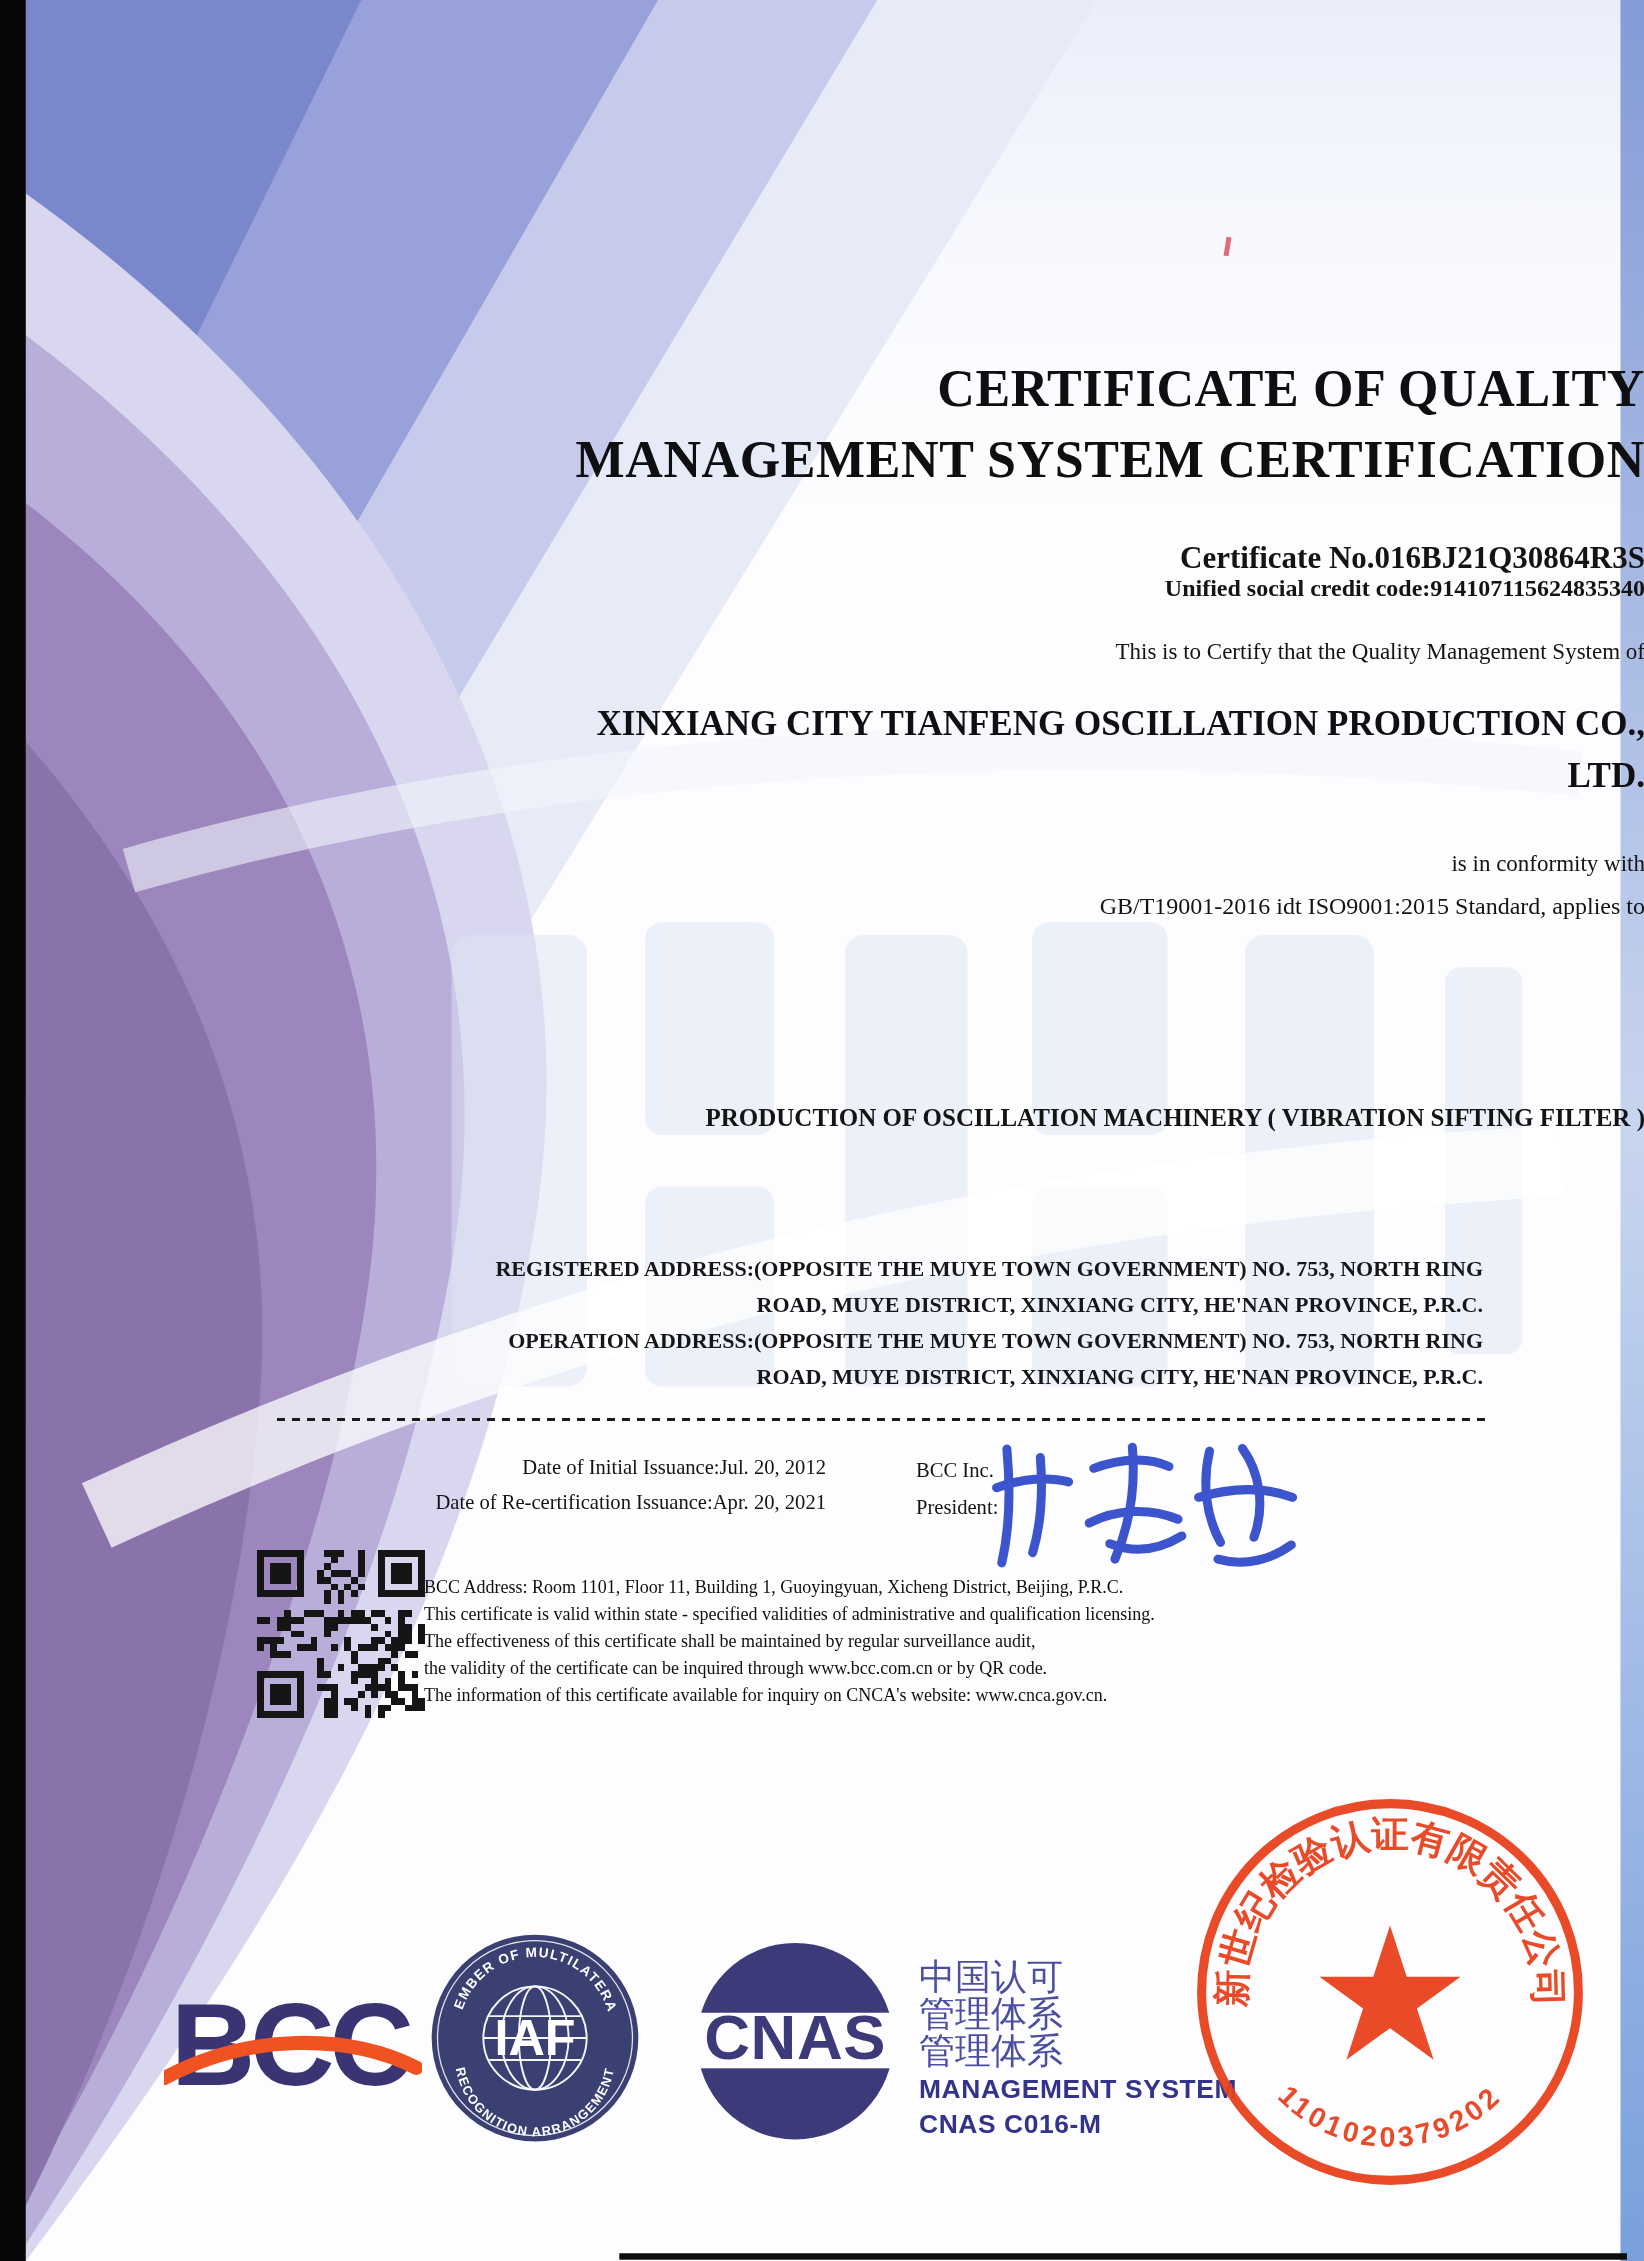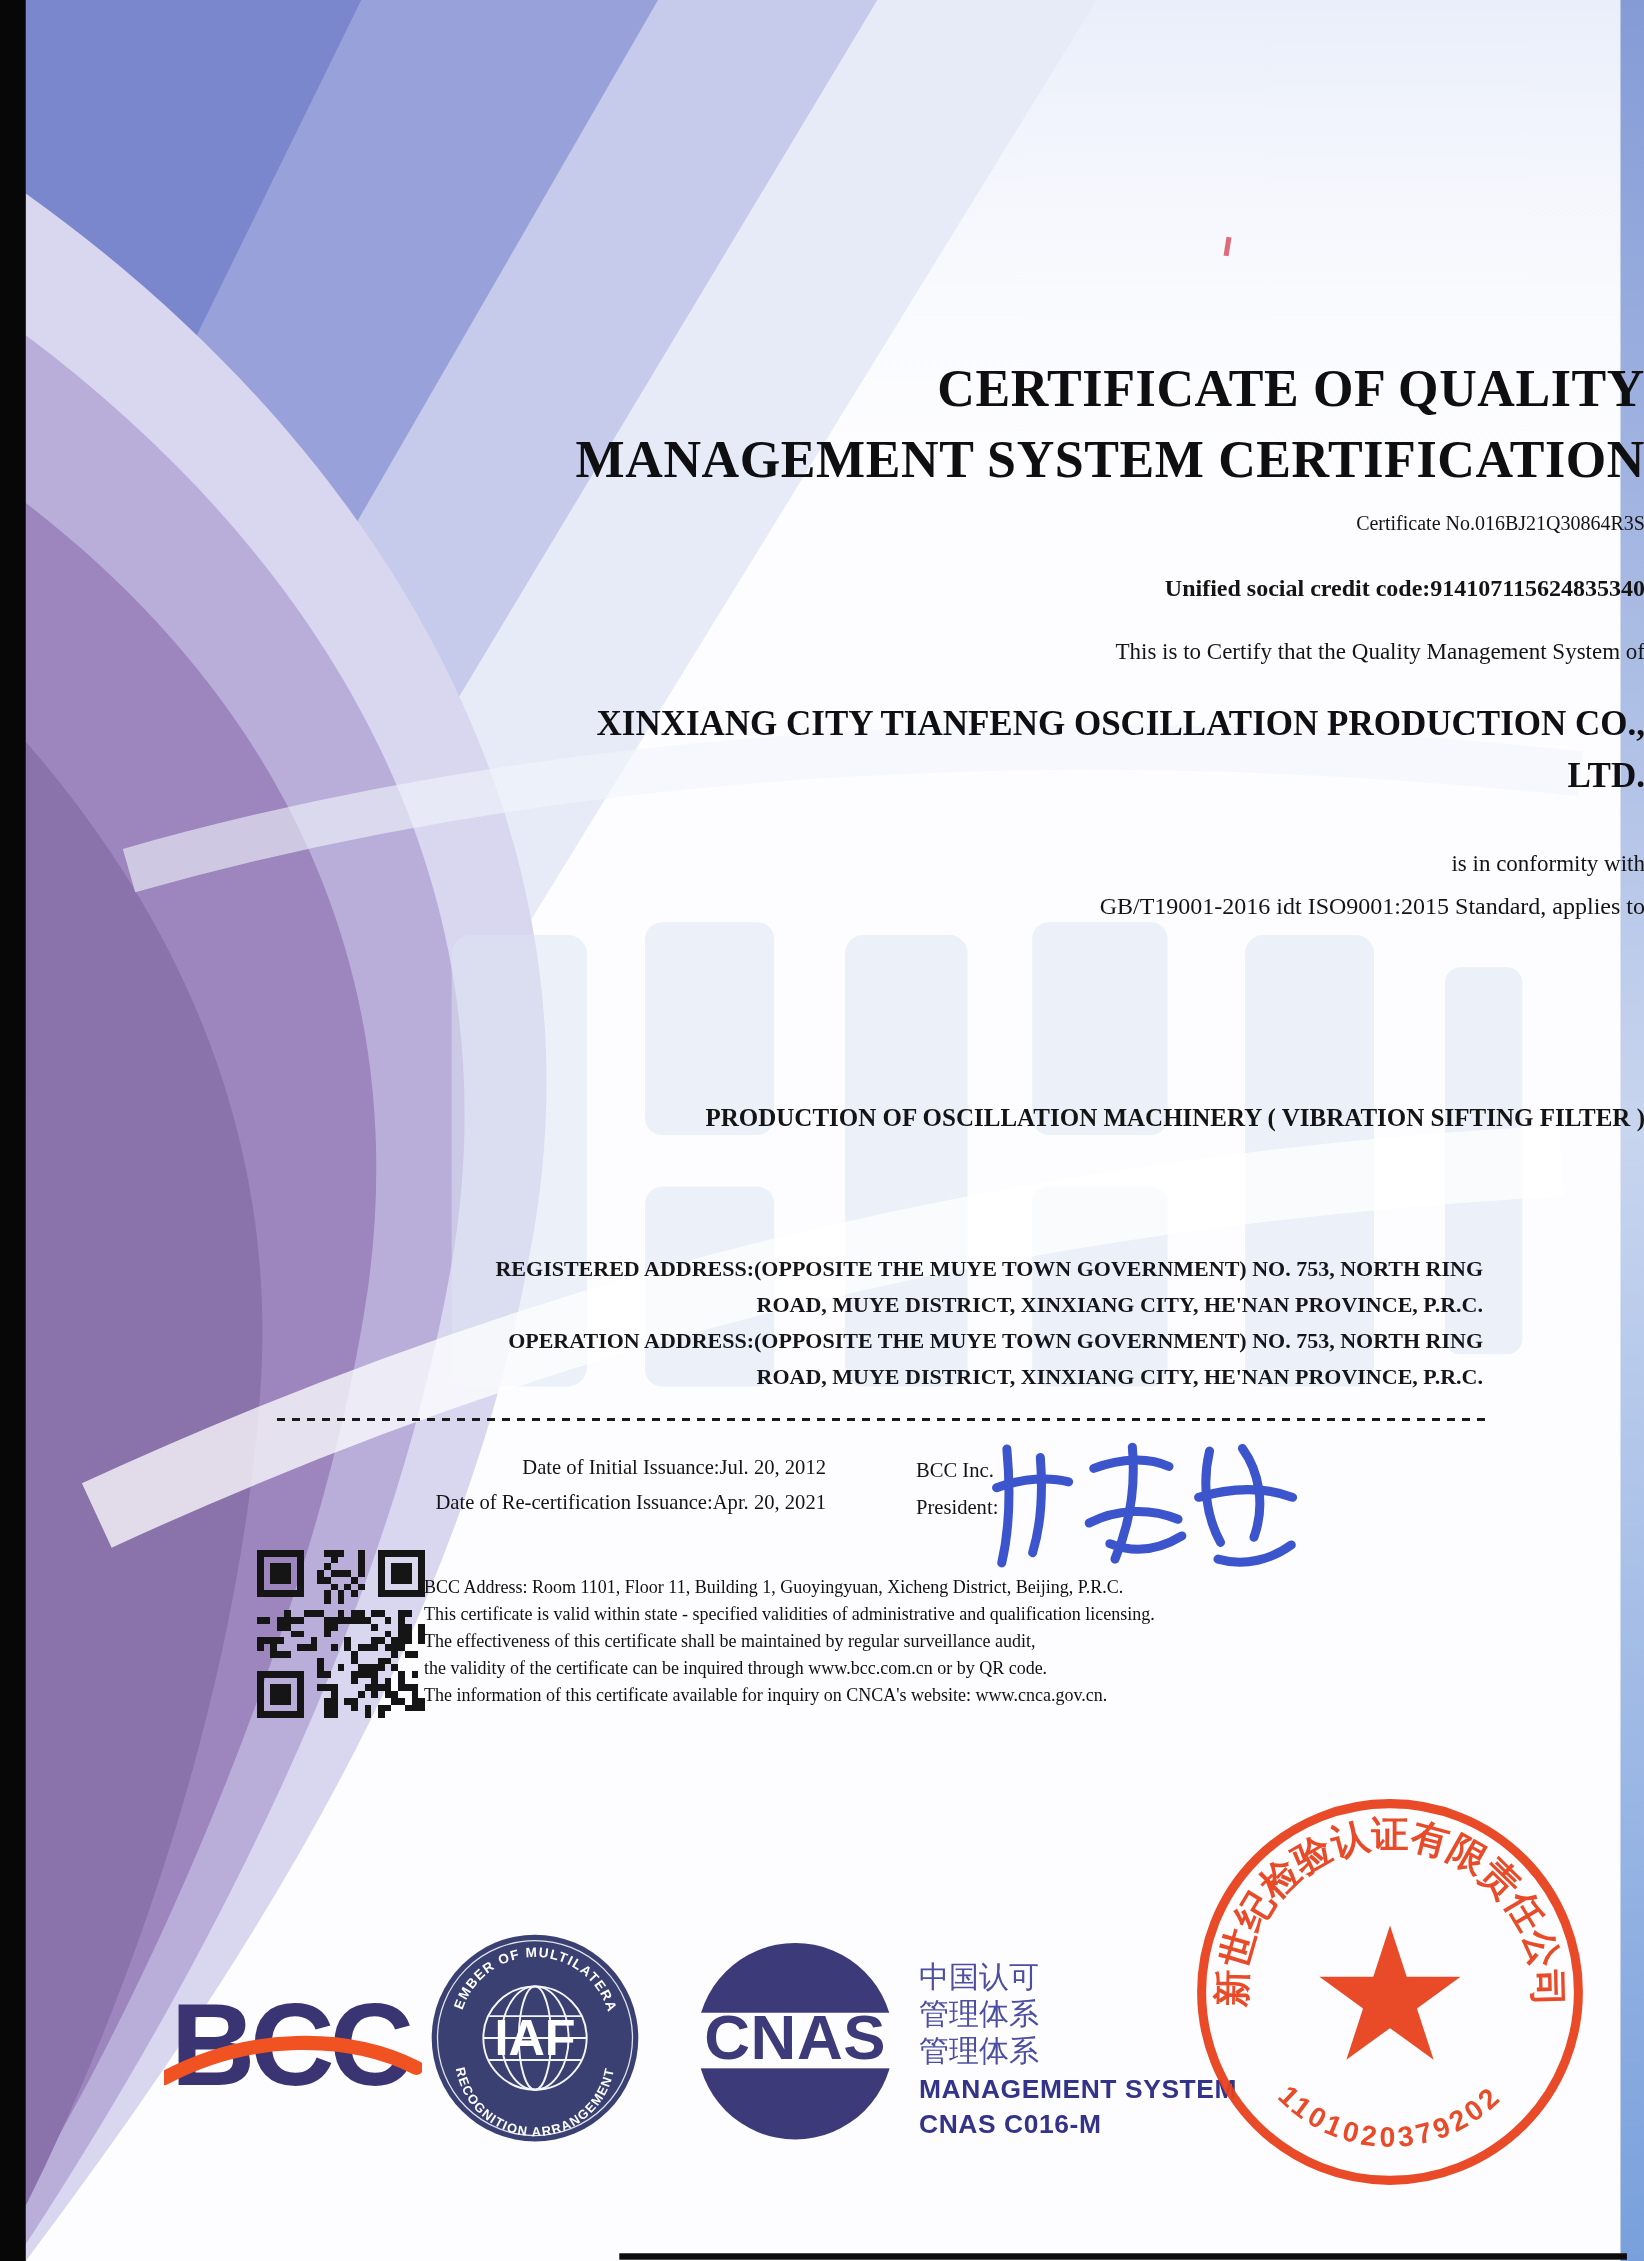--- a/index.html
+++ b/index.html
@@ -6,37 +6,37 @@
   #page{position:relative;width:1645px;height:2261px;overflow:hidden;
         font-family:"Liberation Serif", serif;color:#141414;background:#fdfdff;}
   .abs{position:absolute;}
   .ctr{text-align:right;}
   
   #bg{position:absolute;left:0;top:0;width:1645px;height:2261px;z-index:0;}
   
   .content{z-index:2;}
   
   .title{left:97px;width:1548px;top:353px;font-size:52px;font-weight:bold;line-height:71px;letter-spacing:0.6px;color:#0f0f12;}
-  .certno{left:97px;width:1548px;top:512px;font-size:20px;font-weight:normal;}
+  .certno{left:97px;width:1548px;top:540px;font-size:31px;font-weight:bold;}
   .creditcode{left:97px;width:1548px;top:575px;font-size:24px;font-weight:bold;}
   .certify{left:97px;width:1548px;top:639px;font-size:23px;}
   .company{left:97px;width:1548px;top:698px;font-size:35px;font-weight:bold;line-height:52px;color:#101014;}
   .conformity{left:97px;width:1548px;top:851px;font-size:23px;}
   .standard{left:97px;width:1548px;top:893px;font-size:24px;}
   .scope{left:97px;width:1548px;top:1076px;font-size:25px;font-weight:600;letter-spacing:0px;margin-top:28px;}
   .addresses{left:258px;width:1225px;top:1251px;font-size:22px;line-height:36px;font-weight:600;color:#15151a;}
   .divider{left:277px;top:1418px;width:1213px;height:2.6px;z-index:2;
     background:repeating-linear-gradient(90deg,#1b1b1b 0,#1b1b1b 8.4px,transparent 8.4px,transparent 15px);}
   .dates{left:213px;width:613px;top:1450px;font-size:20.6px;line-height:35px;}
   .issuer{left:916px;top:1452px;font-size:20.6px;line-height:37px;}
   .fineprint{left:424px;top:1574px;width:813px;font-size:18px;line-height:27px;color:#101010;}
   .fineprint div{white-space:nowrap;}
   #qr{left:257px;top:1550px;width:168px;height:168px;z-index:2;}
   #signature{left:987px;top:1433px;z-index:3;}
-  .cn-block{left:919px;top:1958px;font-size:30px;line-height:37px;color:#4c4f9f;
+  .cn-block{left:919px;top:1958px;font-size:36px;line-height:37px;color:#4c4f9f;
             font-family:"Liberation Sans",sans-serif;z-index:2;}
   .mgmt{left:919px;top:2074px;font-size:26.4px;font-weight:bold;color:#33338a;
         font-family:"Liberation Sans",sans-serif;letter-spacing:0.6px;}
   .cnascode{left:919px;top:2109px;font-size:26.4px;font-weight:bold;color:#33338a;
         font-family:"Liberation Sans",sans-serif;letter-spacing:0.6px;}
   .artifact{left:1225px;top:237px;width:4.5px;height:19.3px;background:#d83a4e;opacity:.75;transform:rotate(9deg);z-index:2;}
   svg text{font-family:"Liberation Sans",sans-serif;}
   .seal{opacity:.94;}
 </style>
 </head>

